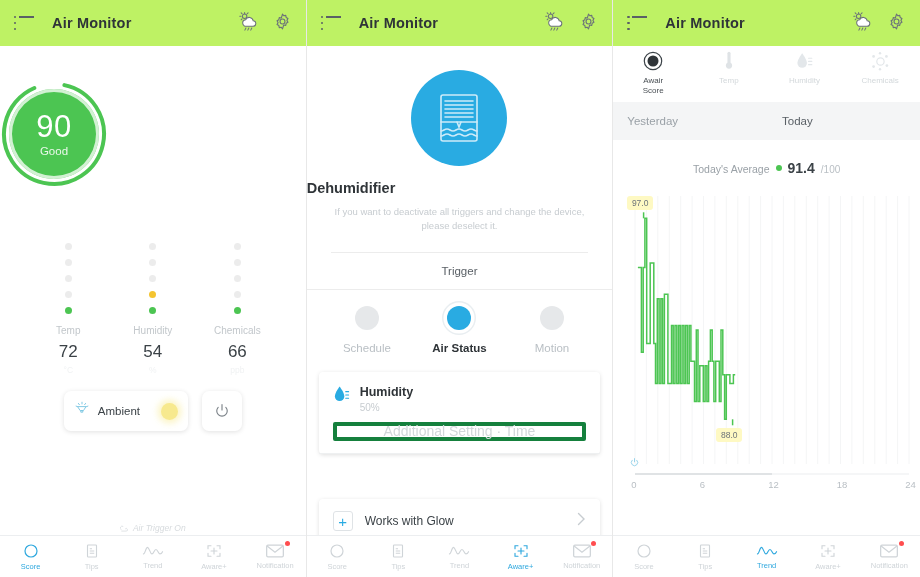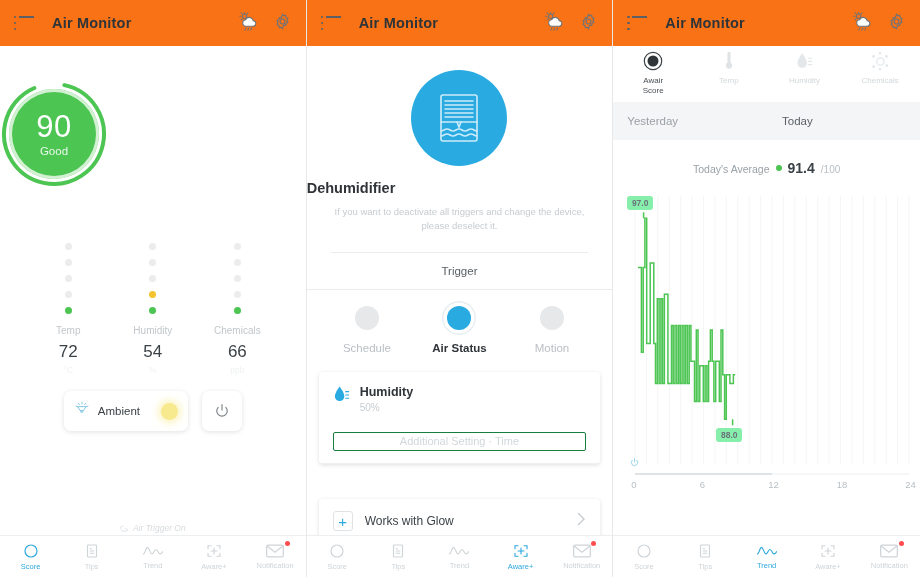--- a/index.html
+++ b/index.html
@@ -15,21 +15,21 @@
     background: #fff;
     position: relative;
     border-right: 1px solid #e8e8e8;
     overflow: hidden;
   }
   .panel:last-child { border-right: none; }
 
   
   .hdr {
     height: 46px; display: flex; align-items: center;
-    padding: 0 14px; background: #f97316; justify-content: flex-end;
+    padding: 0 14px; background: #bef264; justify-content: flex-end;
   }
   .hdr-menu { width: 20px; height: 14px; position: relative; cursor: pointer; }
   .hdr-menu i {
     position: absolute; left: 5px; right: 0; height: 1.6px;
     background: #5a6066;
   }
   .hdr-menu i:nth-child(1) { top: 0px; }
   .hdr-menu i:nth-child(2) { top: 6px; }
   .hdr-menu i:nth-child(3) { top: 12px; }
   .hdr-menu b {
@@ -152,23 +152,23 @@
   .trig-opt.on .trig-lab { color: #2f3438; font-weight: bold; }
 
   .card {
     margin: 18px 12px 0; background: #fff; border-radius: 4px;
     box-shadow: 0 1px 4px rgba(0,0,0,.13);
   }
   .card-top { display: flex; align-items: flex-start; padding: 13px 14px 0; gap: 10px; }
   .card-h { font-size: 12.5px; font-weight: bold; color: #2f3438; }
   .card-s { font-size: 10px; color: #c7ccd0; margin-top: 3px; }
   .addl {
-    margin: 19px 14px 12px; height: 19px; border: 1px solid #15803d;
+    margin: 9px 14px 12px; height: 19px; border: 4px solid #15803d;
     border-radius: 2px; display: flex; align-items: center;
-    justify-content: center; font-size: 11px; color: #d2d7da;
+    justify-content: center; font-size: 14px; color: #d2d7da;
   }
   .card-div { height: 1px; background: #eef0f1; }
   .card-edit {
     display: flex; align-items: center; padding: 11px 14px;
     cursor: pointer;
   }
   .edit-lab { font-size: 12px; color: #29ABE2; }
   .chev { margin-left: auto; }
   .glow-card {
     position: absolute; left: 12px; right: 12px; bottom: 34px;
@@ -200,22 +200,22 @@
   .avg-row {
     display: flex; align-items: baseline; justify-content: center;
     gap: 6px; margin-top: 20px;
   }
   .avg-lab { font-size: 10.5px; color: #9aa1a7; }
   .avg-dot { width: 6px; height: 6px; border-radius: 50%; background: #4CC552; align-self: center; }
   .avg-val { font-size: 14px; font-weight: bold; color: #3b4247; }
   .avg-den { font-size: 10px; color: #b9bfc4; }
   .chart { position: relative; margin-top: 10px; height: 320px; }
   .pill {
-    position: absolute; background: #86efac; border-radius: 3px;
-    font-size: 8.5px; color: #6b7279; padding: 2px 5px; font-weight: bold;
+    position: absolute; background: #fef9c3; border-radius: 3px;
+    font-size: 8.5px; color: #6b7279; padding: 2px 5px;
   }
   .axis-lab { position: absolute; font-size: 9.5px; color: #b9bfc4; }
 </style>
 </head>
 <body>
 
 <div class="screens">
 
   <div class="panel">
     <div class="hdr">

